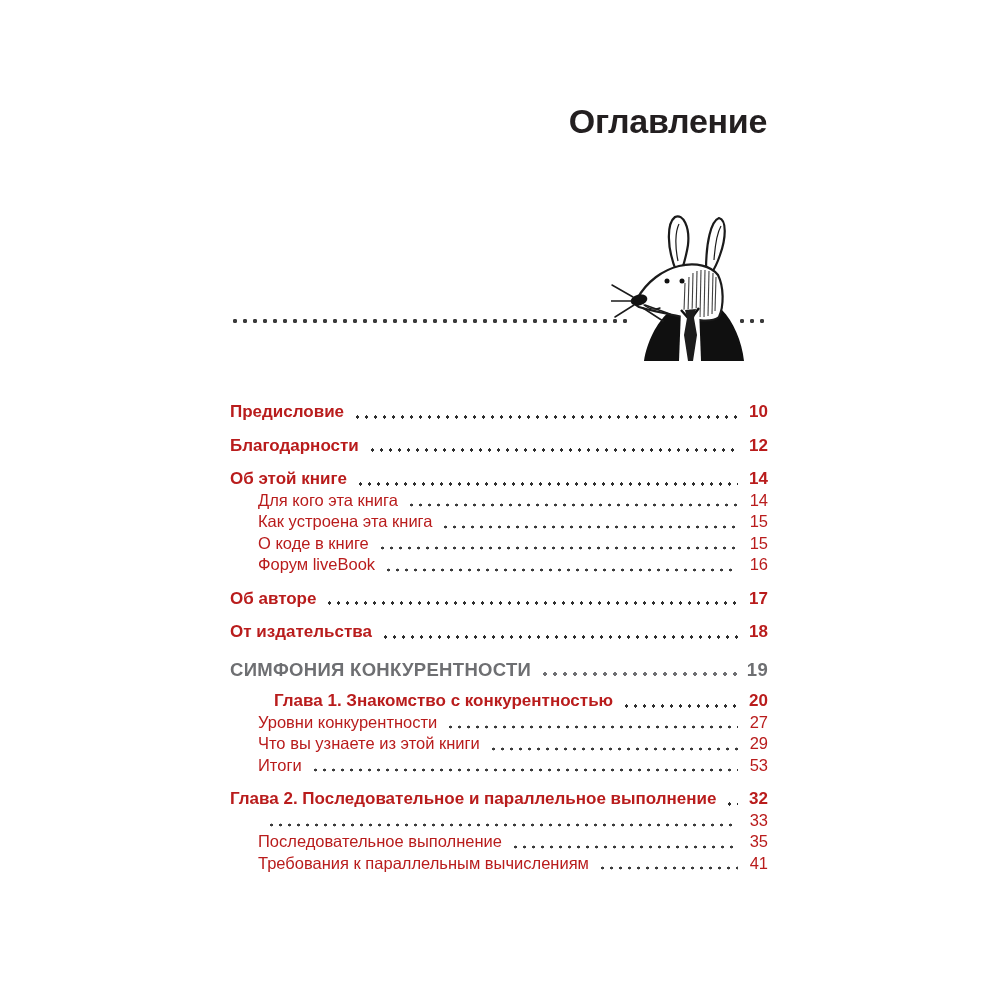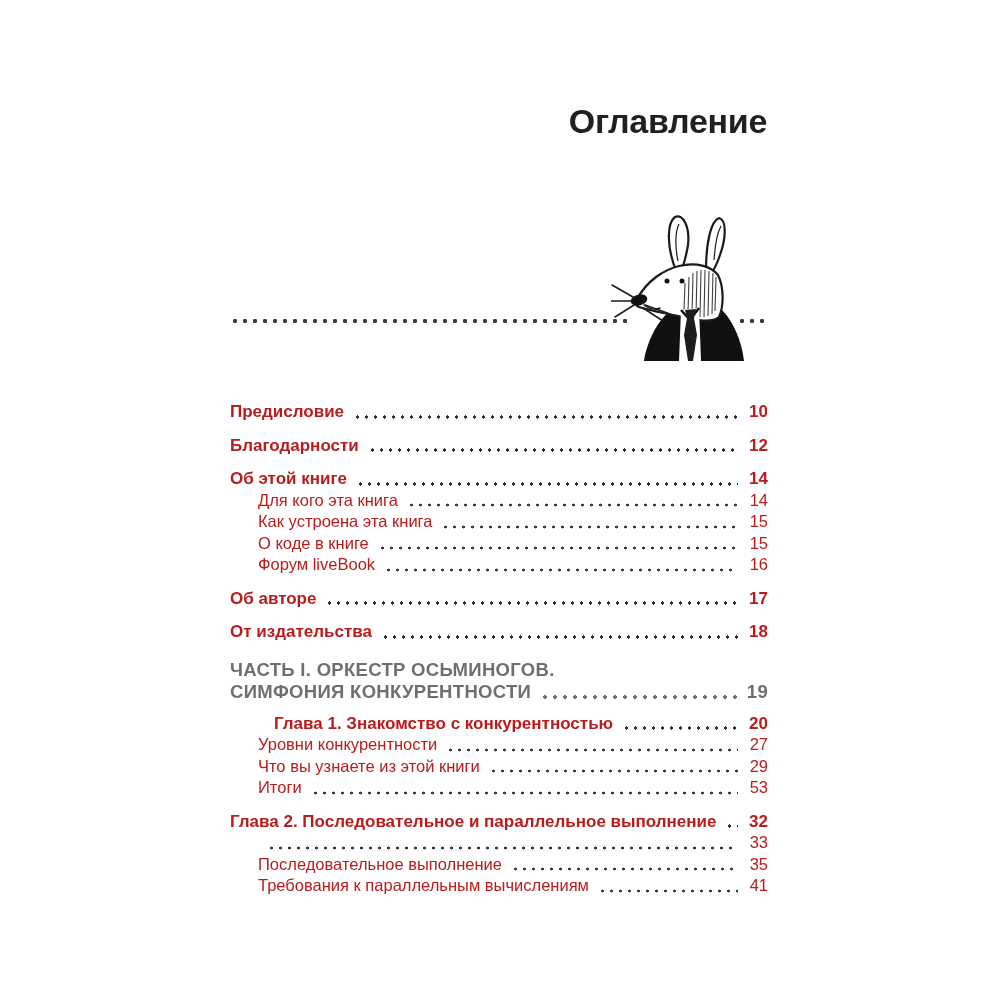--- a/index.html
+++ b/index.html
@@ -128,21 +128,20 @@
         <span class="lbl">Об авторе</span>
         <span class="leader"></span>
         <span class="pg">17</span>
       </div>
       <div class="row bold">
         <span class="lbl">От издательства</span>
         <span class="leader"></span>
         <span class="pg">18</span>
       </div>
       <div class="row part">
-        <div class="part-line">ЧАСТЬ I. ОРКЕСТР ОСЬМИНОГОВ.</div>
         <div class="entry-line">
           <span class="lbl">СИМФОНИЯ КОНКУРЕНТНОСТИ</span>
           <span class="leader"></span>
           <span class="pg">19</span>
         </div>
       </div>
       <div class="row bold">
         <span class="lbl">Глава 1. Знакомство с конкурентностью</span>
         <span class="leader"></span>
         <span class="pg">20</span>

